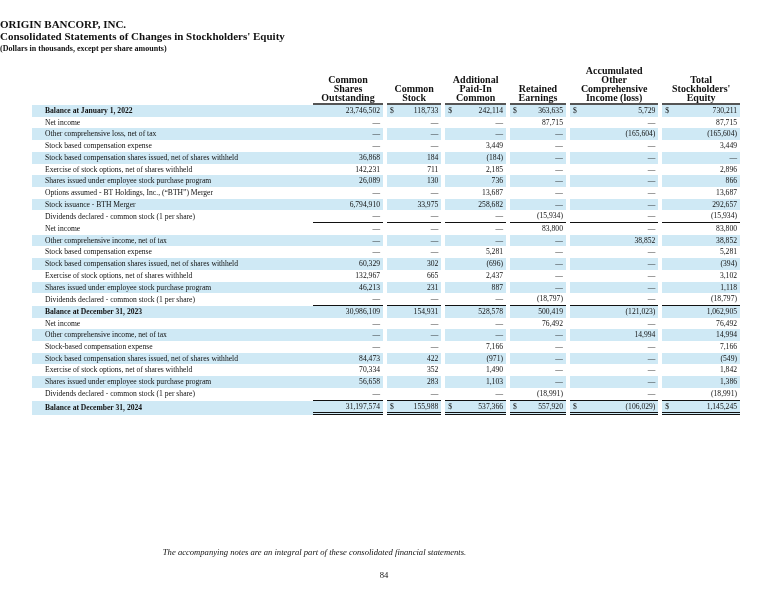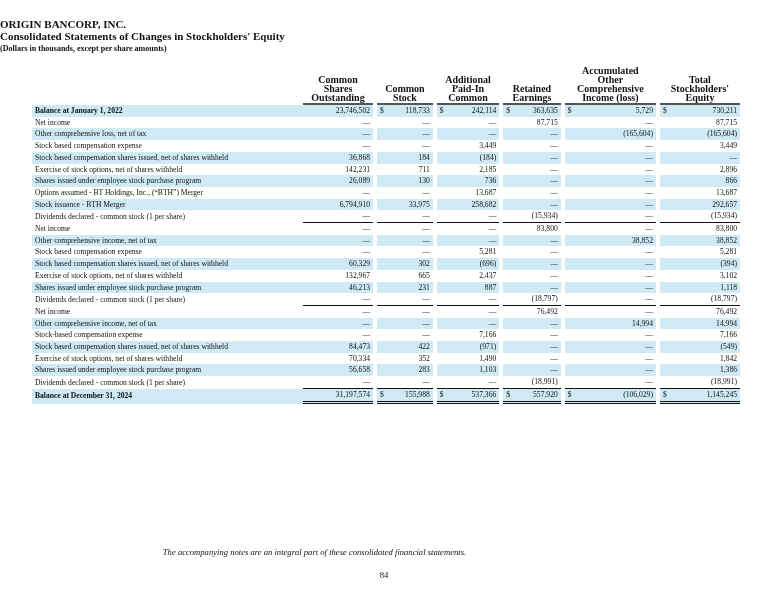--- a/index.html
+++ b/index.html
@@ -6,21 +6,21 @@
   body { width:768px; height:593px; position:relative; font-family:"Liberation Serif", serif; color:#111; overflow:hidden; }
   .hdr { position:absolute; left:0; width:768px; text-align:left; font-weight:bold; }
   .h1 { top:18px; font-size:11px; }
   .h2 { top:30px; font-size:11px; }
   .h3 { top:44px; font-size:8px; }
   table { position:absolute; left:32px; top:66px; width:708px; border-collapse:separate; border-spacing:0; font-size:7.6px; }
   th { font-weight:bold; vertical-align:bottom; text-align:center; font-size:10px; line-height:9px; padding:0 2px 1px 2px; border-bottom:2px solid #555; }
   th.lbl { border-bottom:none; }
   th.gap, td.gap { width:4px; padding:0; border:none !important; background:transparent; }
   td { height:11.7px; padding:0 2px; white-space:nowrap; line-height:11.7px; }
-  td.lab { width:266px; padding-left:3px; }
+  td.lab { width:266px; padding-left:13px; }
   td.num { text-align:right; padding-right:3px; }
   td.cur { width:10px; text-align:left; padding-left:3px; }
   tr.shade td:not(.gap) { background:#cfe9f5; }
   tr.bold td.lab { font-weight:bold; }
   tr.uline td.v { border-bottom:1px solid #111; }
   tr.dline td.v { border-bottom:3px double #111; }
   .footer-note { position:absolute; top:547px; left:0; width:629px; text-align:center; font-style:italic; font-size:8.6px; }
   .page-num { position:absolute; top:570px; left:0; width:768px; text-align:center; font-size:8.6px; }
 </style>
 </head>
@@ -376,20 +376,39 @@
         <td class="gap"></td>
         <td class="cur v"></td>
         <td class="num v">(18,797)</td>
         <td class="gap"></td>
         <td class="cur v"></td>
         <td class="num v">—</td>
         <td class="gap"></td>
         <td class="cur v"></td>
         <td class="num v">(18,797)</td>
       </tr>
+      <tr class="shade bold">
+        <td class="lab">Balance at December 31, 2023</td>
+        <td class="num v">30,986,109</td>
+        <td class="gap"></td>
+        <td class="cur v"></td>
+        <td class="num v">154,931</td>
+        <td class="gap"></td>
+        <td class="cur v"></td>
+        <td class="num v">528,578</td>
+        <td class="gap"></td>
+        <td class="cur v"></td>
+        <td class="num v">500,419</td>
+        <td class="gap"></td>
+        <td class="cur v"></td>
+        <td class="num v">(121,023)</td>
+        <td class="gap"></td>
+        <td class="cur v"></td>
+        <td class="num v">1,062,905</td>
+      </tr>
       <tr class="">
         <td class="lab">Net income</td>
         <td class="num v">—</td>
         <td class="gap"></td>
         <td class="cur v"></td>
         <td class="num v">—</td>
         <td class="gap"></td>
         <td class="cur v"></td>
         <td class="num v">—</td>
         <td class="gap"></td>

